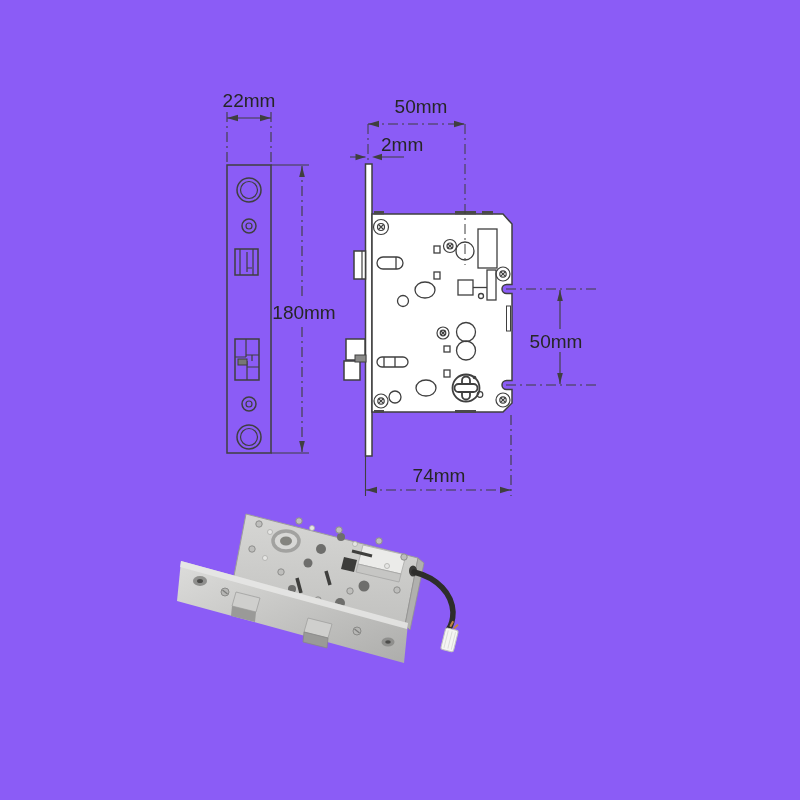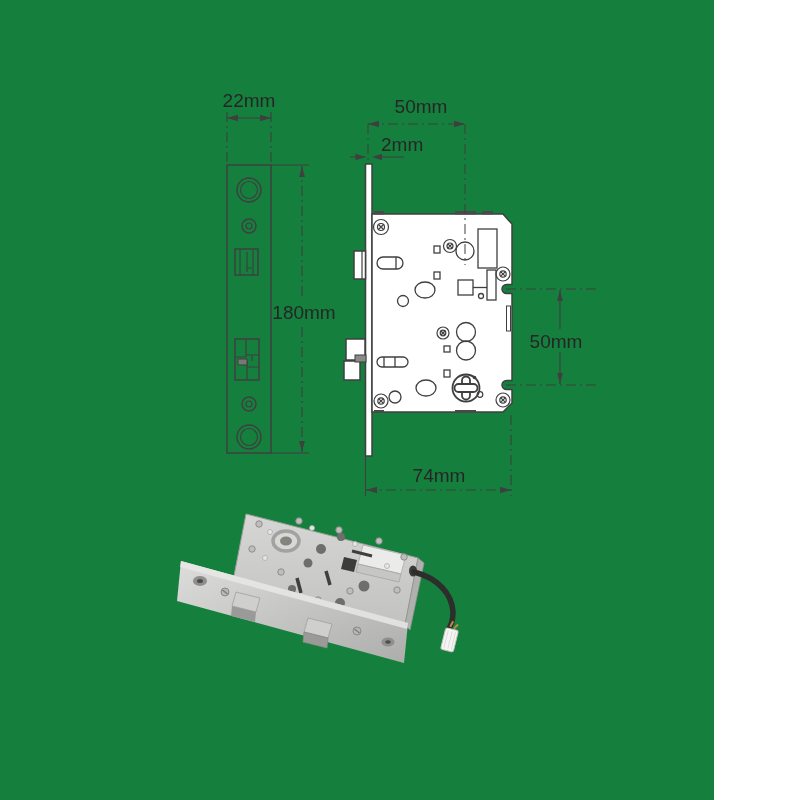--- a/index.html
+++ b/index.html
@@ -1,16 +1,16 @@
 <!DOCTYPE html>
 <html><head>
 <meta charset="utf-8">
 <style>
   html,body{margin:0;padding:0;background:#ffffff;}
-  .canvas{position:relative;width:714px;height:800px;background:#15803d;overflow:hidden;
+  .canvas{position:relative;width:800px;height:800px;background:#8b5cf6;overflow:hidden;
           font-family:"Liberation Sans", sans-serif;}
   svg text{font-family:"Liberation Sans", sans-serif;fill:#262626;}
   .dim-label{font-size:19px;}
 </style>
 </head>
 <body>
 
 <div class="canvas">
 <svg width="800" height="800" viewBox="0 0 800 800">
 

